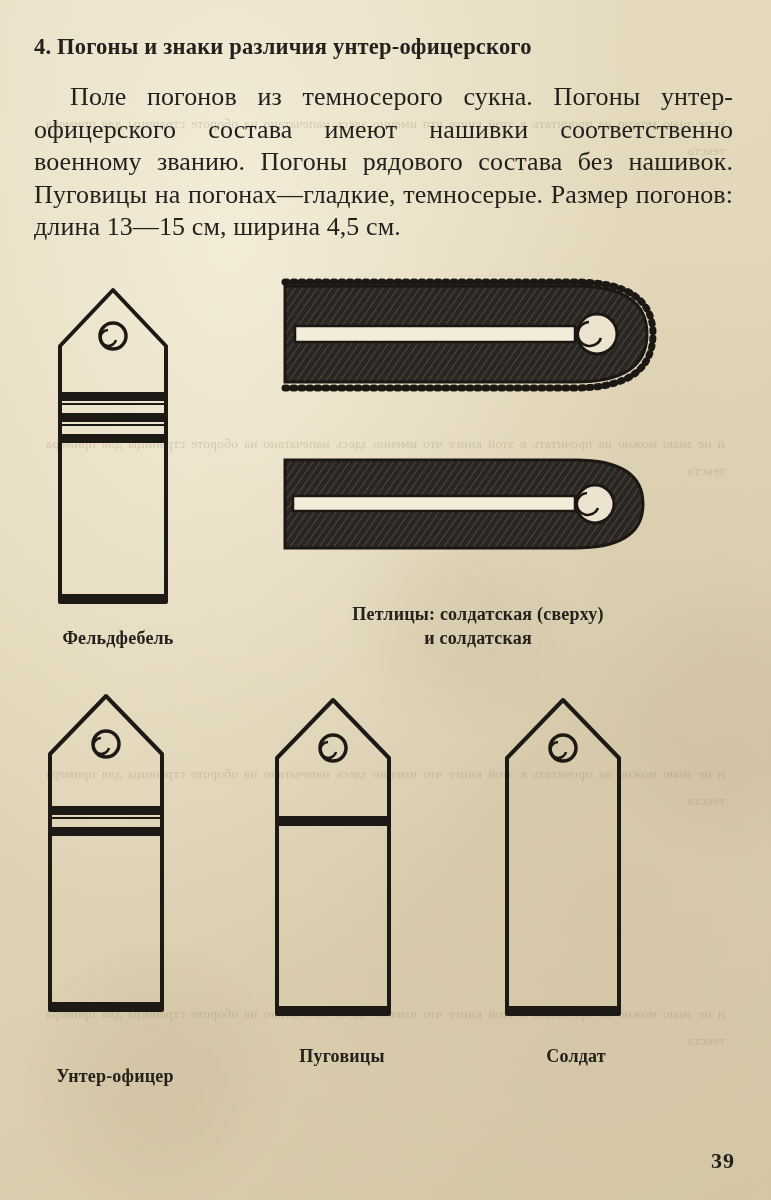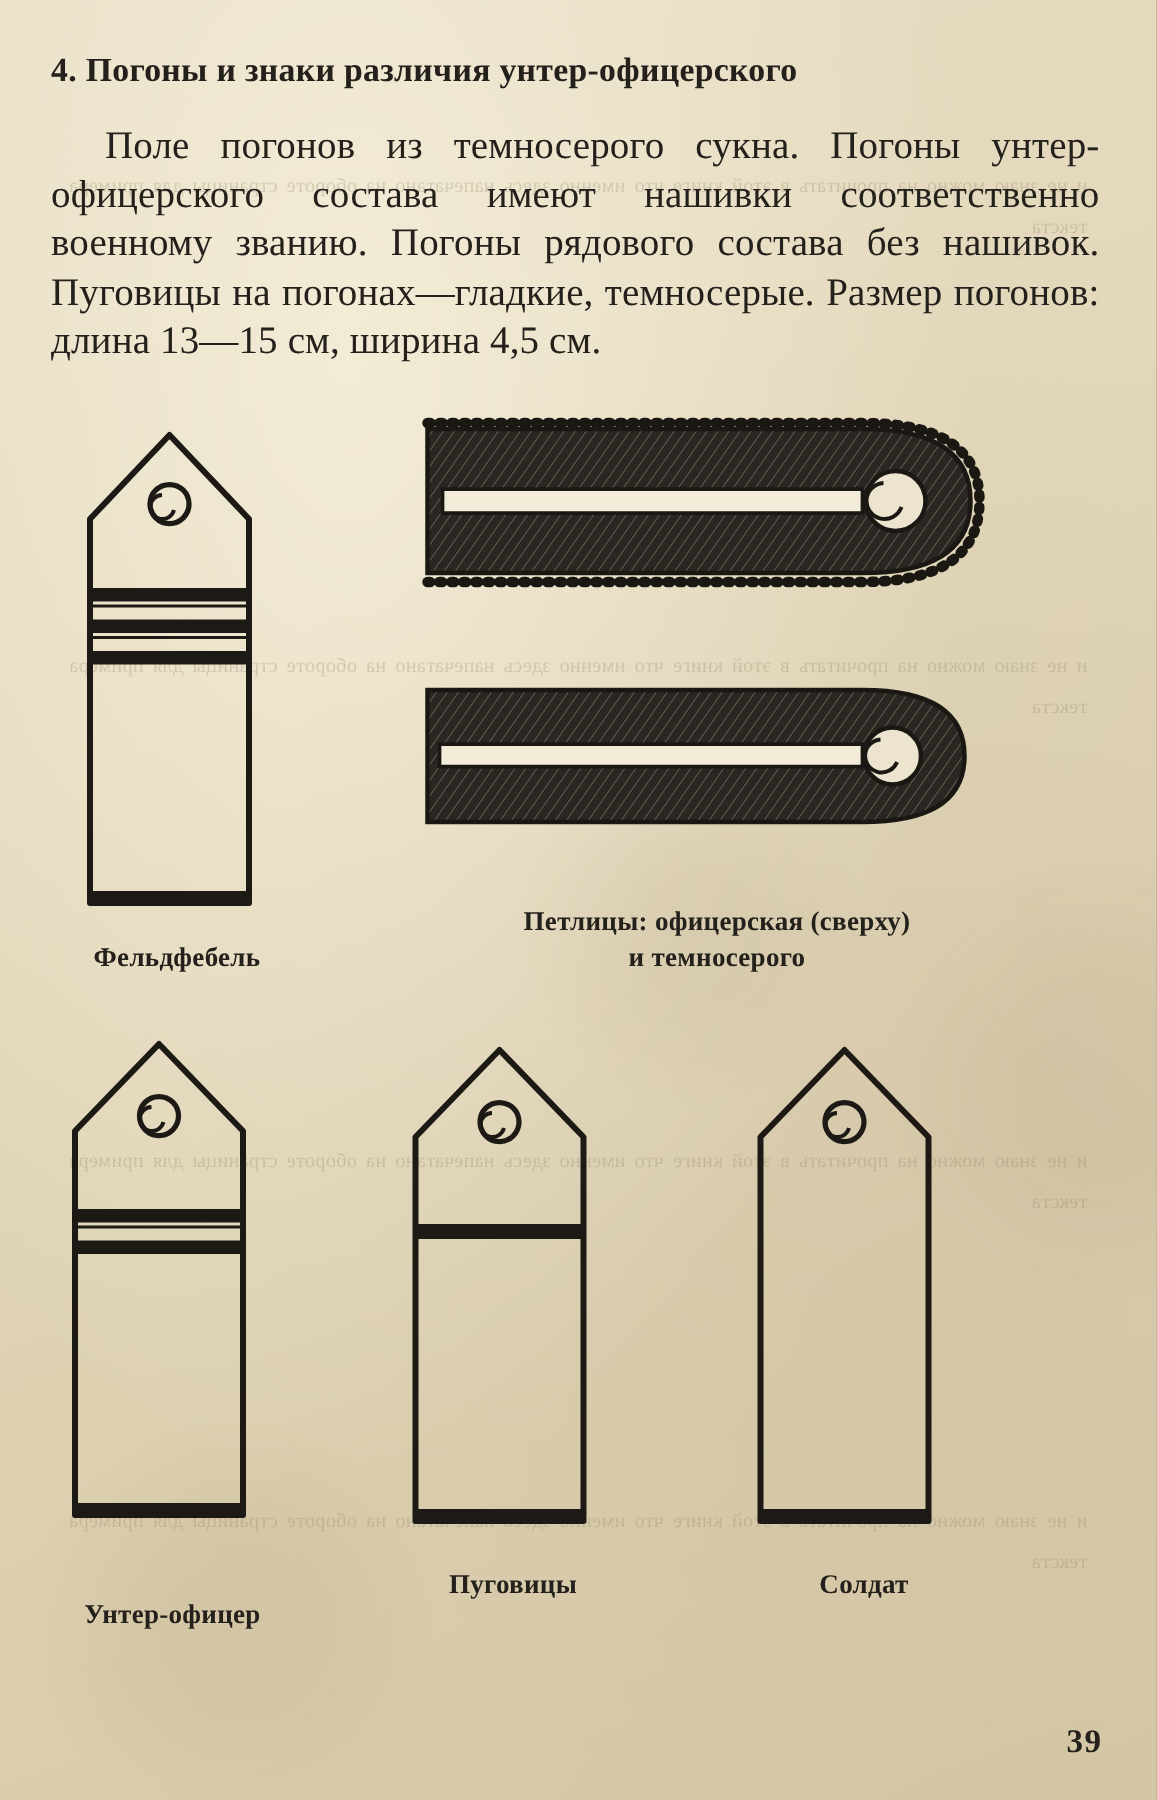--- a/index.html
+++ b/index.html
@@ -157,22 +157,22 @@
 
           <g>
             <path d="M10 196 L300 196 Q368 196 368 240 Q368 284 300 284 L10 284 Z" fill="url(#hatch)" stroke="#1b1814" stroke-width="3"></path>
             <path d="M18 232 L300 232 L300 247 L18 247 Z" fill="#f3ecd8" stroke="#1b1814" stroke-width="2.5"></path>
             <circle cx="320" cy="240" r="19" fill="#ece4cf" stroke="#1b1814" stroke-width="3"></circle>
             <path d="M312 229 a11 11 0 1 0 11 15" fill="none" stroke="#1b1814" stroke-width="2.6"></path>
           </g>
         </svg>
       </div>
       <div class="cap" style="left:278px; top:340px; width:400px;">
-        <span>Петлицы: офицерская (сверху)</span><br>
-        <span>и темносерого</span>
+        <span>Петлицы: солдатская (сверху)</span><br>
+        <span>и солдатская</span>
       </div>
 
       <div class="fig" style="left:38px; top:420px;">
         <svg width="152" height="342" viewBox="0 0 152 342">
           <path d="M12 72 L68 14 L124 72 L124 328 L12 328 Z" fill="none" stroke="#1d1a16" stroke-width="4" stroke-linejoin="round"></path>
           <circle cx="68" cy="62" r="13" fill="none" stroke="#1d1a16" stroke-width="3.5"></circle>
           <path d="M63 56 a8 8 0 1 0 8 10" fill="none" stroke="#1d1a16" stroke-width="2.6"></path>
           <rect x="12" y="124" width="112" height="9" fill="#1d1a16"></rect>
           <rect x="12" y="145" width="112" height="9" fill="#1d1a16"></rect>
           <line x1="12" y1="136" x2="124" y2="136" stroke="#1d1a16" stroke-width="2"></line>

